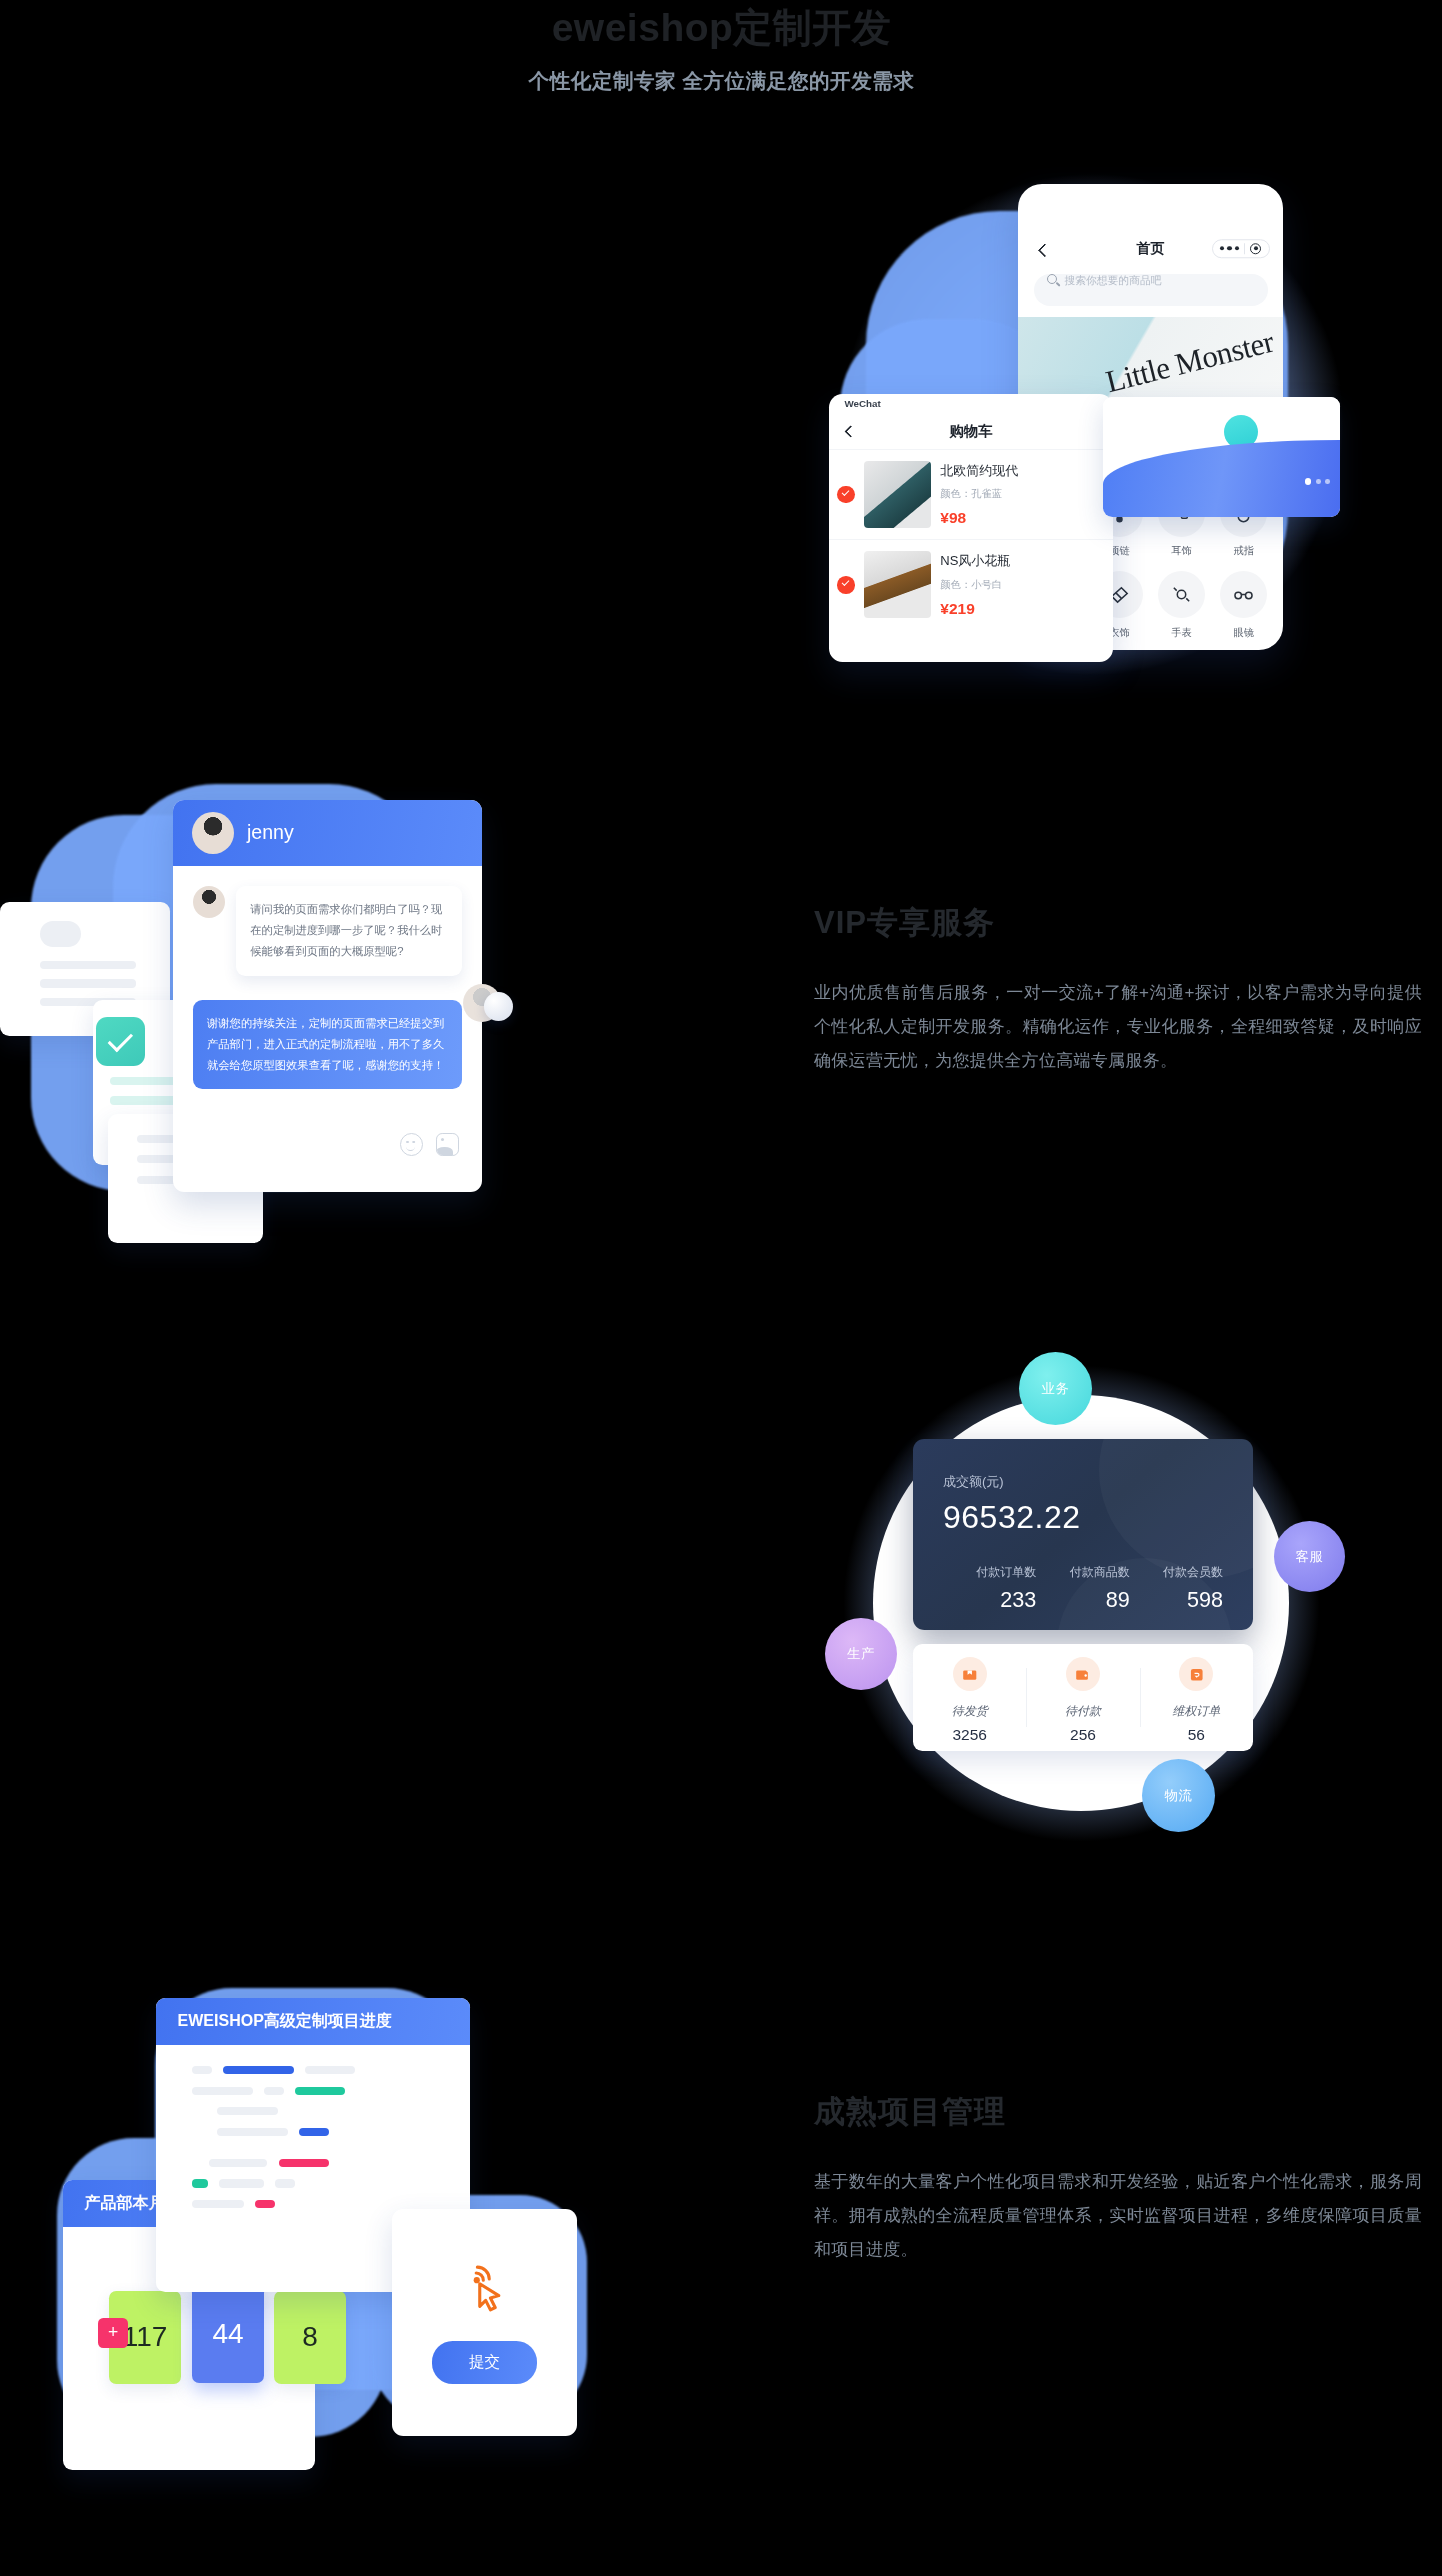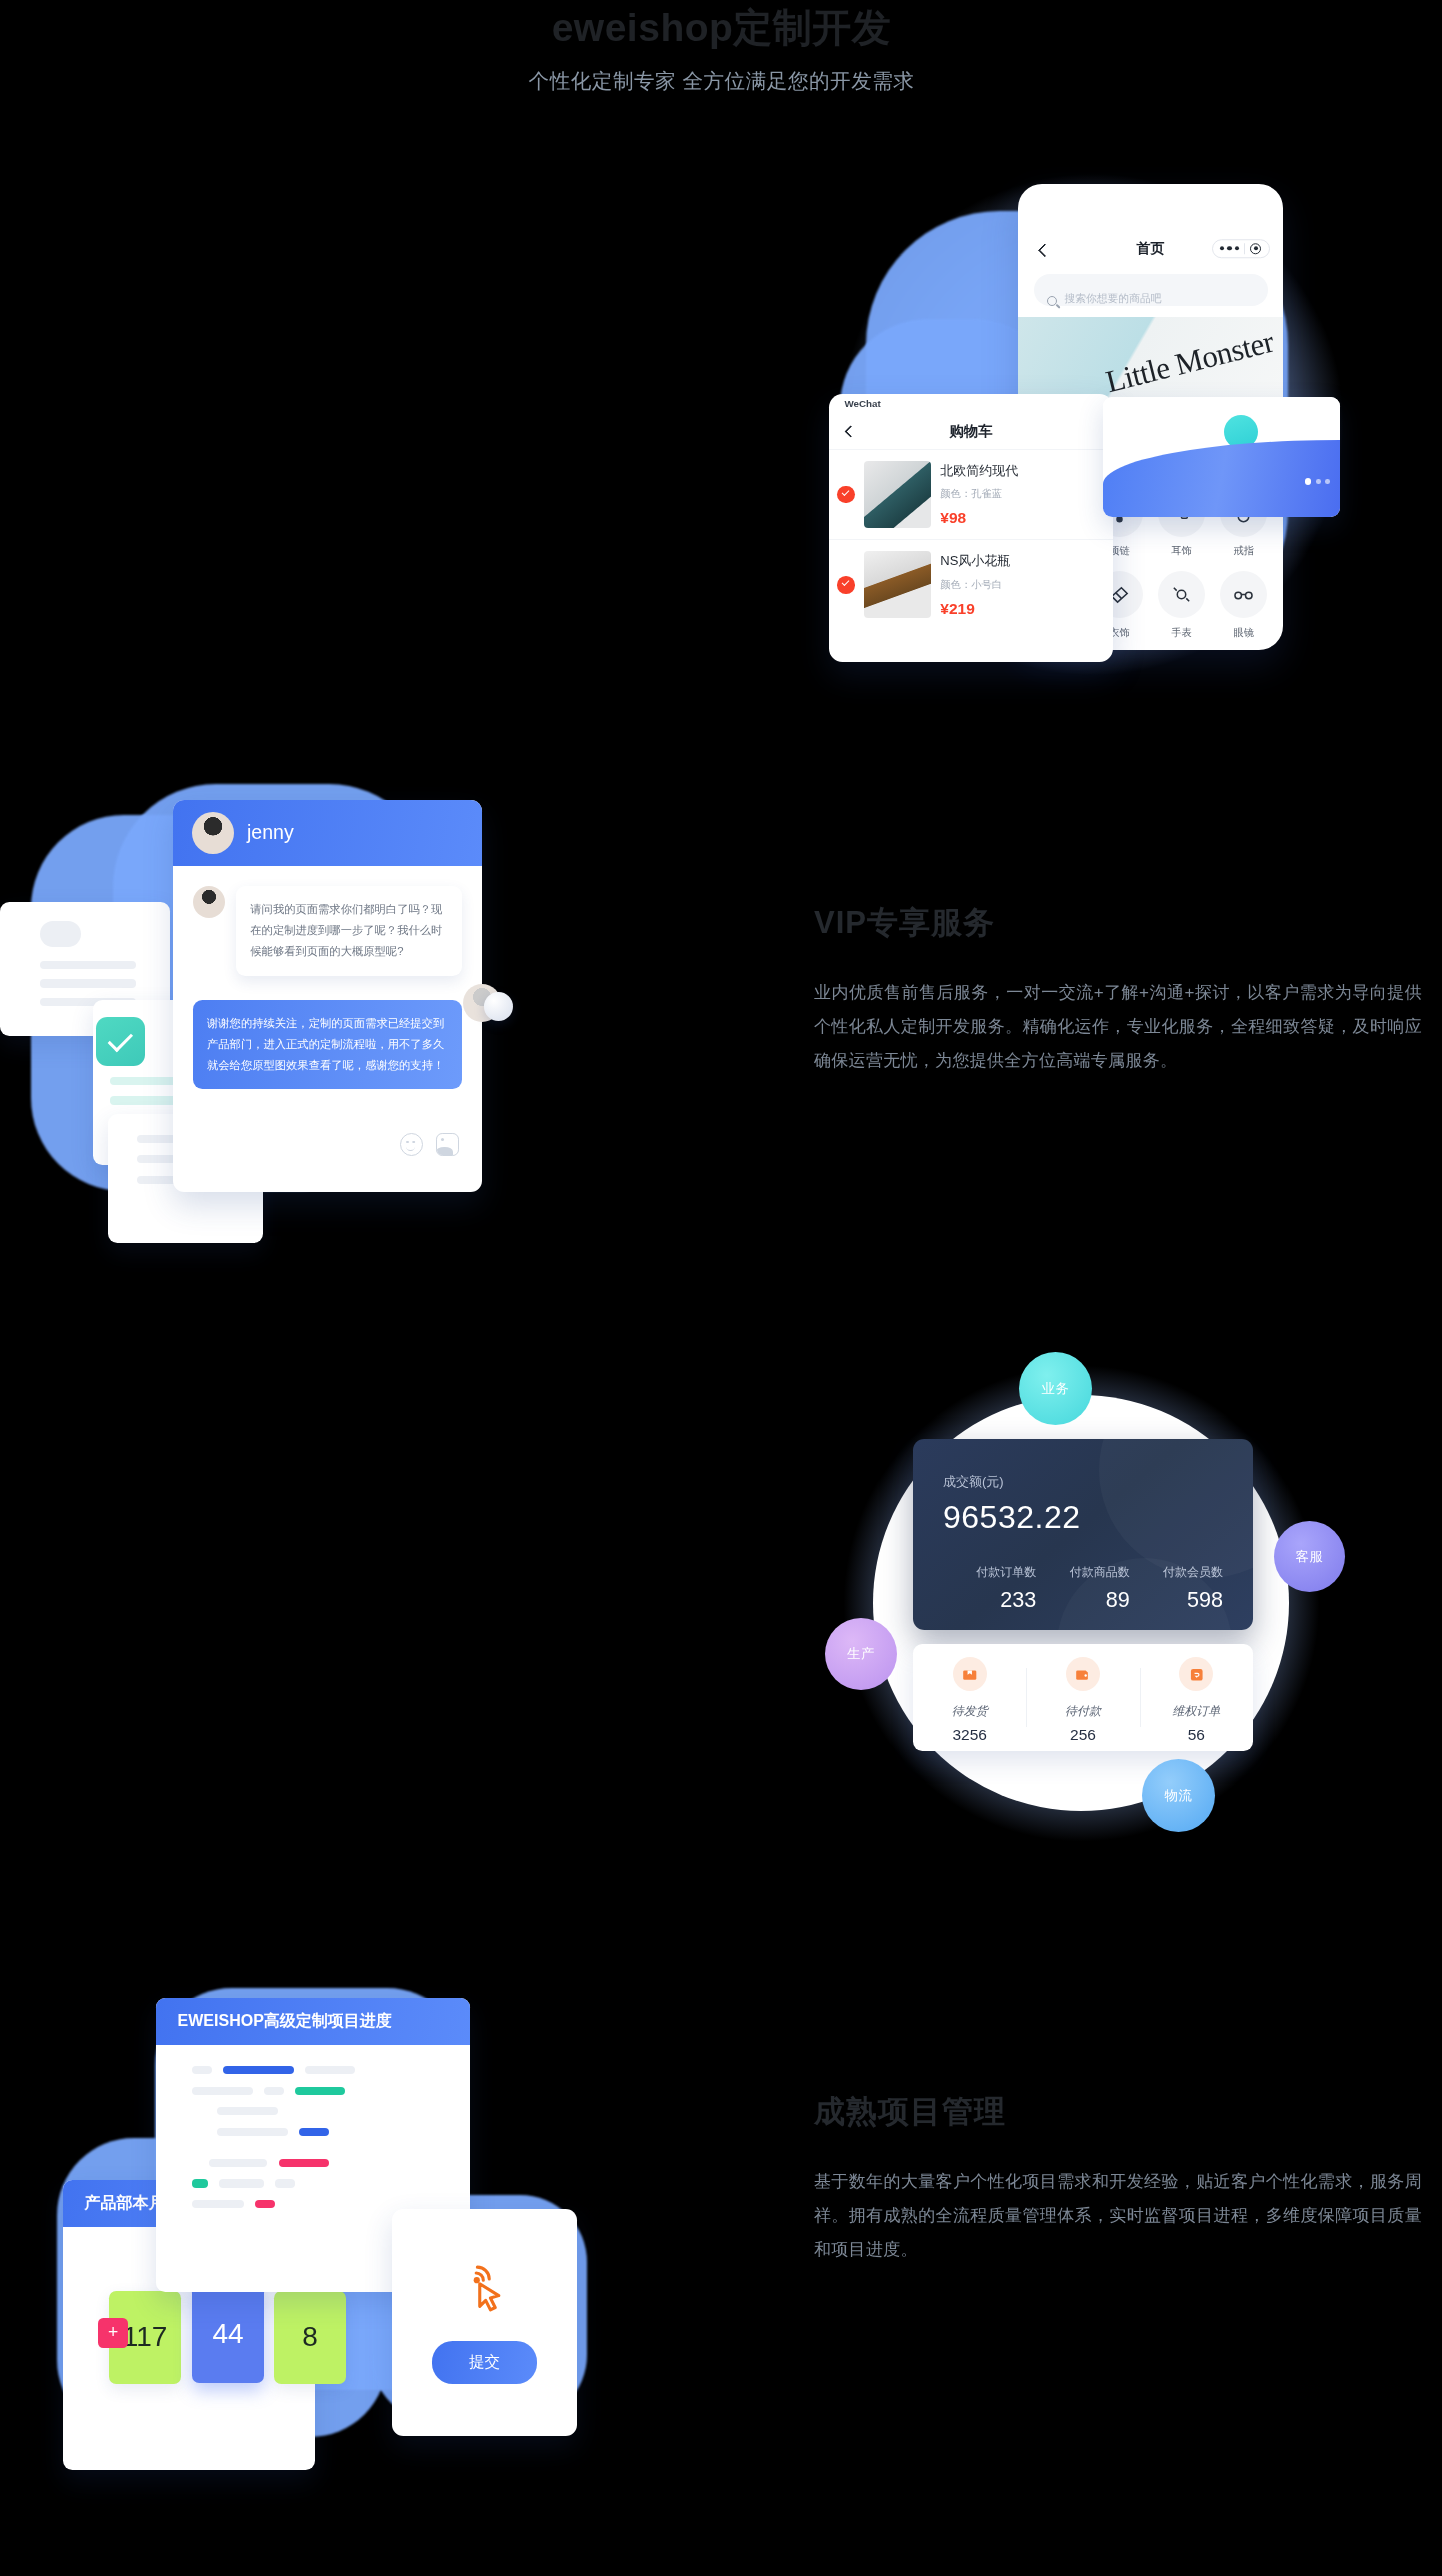--- a/index.html
+++ b/index.html
@@ -11,21 +11,21 @@
     position: relative; overflow: hidden;
   }
 
   
   .hero { width: 100%; text-align: center; padding-top: 4.1px; }
   .hero-title {
     font-size: 39px; font-weight: 700; letter-spacing: 0.5px;
     color: #1f2226; line-height: 1.25;
   }
   .hero-sub {
-    font-size: 20.6px; font-weight: 400; color: #8a97a6;
+    font-size: 20.6px; font-weight: 700; color: #8a97a6;
     margin-top: 14.4px; letter-spacing: 0.5px;
   }
 
   
   .section { position: absolute; width: 1443px; }
   .txt { position: absolute; width: 608px; }
   .txt.left  { left: 15.5px; }
   .txt.right { left: 814px; }
   .sec-title {
     font-size: 31px; font-weight: 700; color: #25292e;
@@ -58,21 +58,21 @@
              border-left:2.1px solid #20262f; border-bottom:2.1px solid #20262f; rotate:45deg; border-radius:1px;}
   .ph-caps { position:absolute; right:13.4px; top:50%; transform:translateY(-50%); display:flex; align-items:center; gap:5.2px;
              border:1px solid #e3e6ec; border-radius:12.4px; padding:3.1px 7.2px; }
   .ph-dots { display:flex; gap:3.1px; }
   .ph-dots i { width:4.1px;height:4.1px;border-radius:50%;background:#232a33; display:block;}
   .ph-divider { width:1px; height:11.3px; background:#e3e6ec; }
   .ph-circ { width:11.3px;height:11.3px;border-radius:50%;border:1.5px solid #232a33; display:flex;align-items:center;justify-content:center;}
   .ph-circ i { width:4.1px;height:4.1px;border-radius:50%;background:#232a33;display:block;}
   .ph-search {
     margin: 1px 15.5px 0; height: 32px; background:#f4f6f9; border-radius:16px;
-    display:flex; align-items:flex-end; gap:7.2px; padding: 0 13.4px;
+    display:flex; align-items:flex-start; gap:7.2px; padding: 0 13.4px;
   }
   .ph-search span { font-size:10.8px; color:#b4bcc8; }
   .mag { width:10.3px;height:10.3px;border:1.5px solid #9aa3b0;border-radius:50%;position:relative;flex:0 0 auto;}
   .mag::after{content:"";position:absolute;width:1.5px;height:4.6px;background:#9aa3b0;right:-2.1px;bottom:-3.1px;rotate:-45deg;border-radius:1px;}
   .ph-banner { margin-top:11.3px; height: 155px;
     background: linear-gradient(120deg,#cfe6ea 0%, #bcdfe6 38%, #eef2f3 39%, #f7f8f8 100%); position:relative;}
   .ph-banner .bw { position:absolute; right:8.2px; top:30px; font-family:"Liberation Serif",serif;
     font-size:31px; color:#1d2228; line-height:.95; rotate:-14deg; letter-spacing:-0.5px;}
   .ph-cats { padding: 17.5px 8.2px 3.1px; display:grid; grid-template-columns:repeat(4,1fr); row-gap:13.4px;}
   .cat { text-align:center; }

